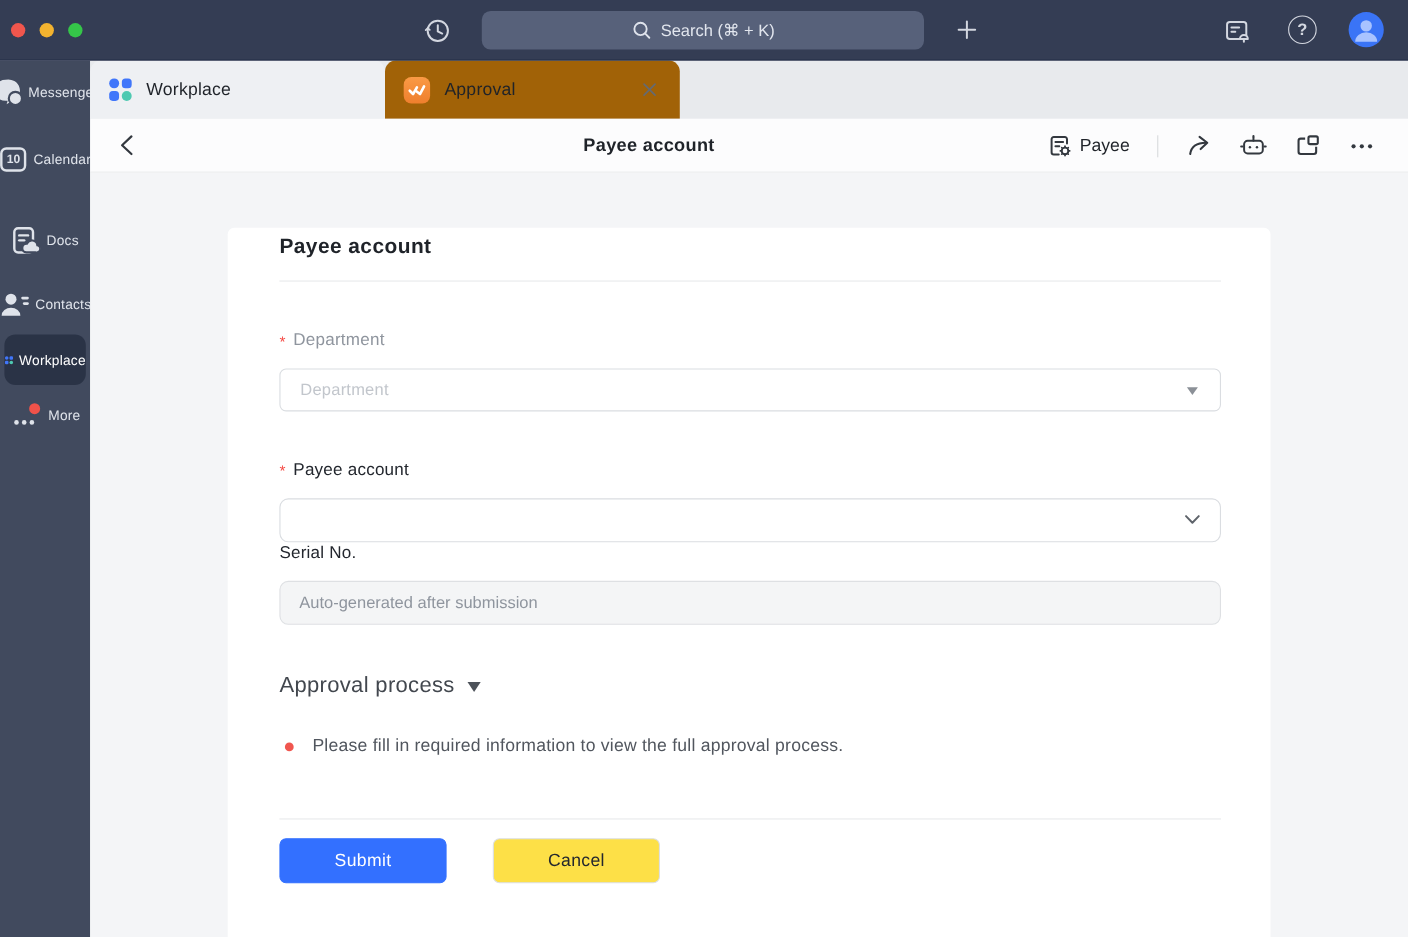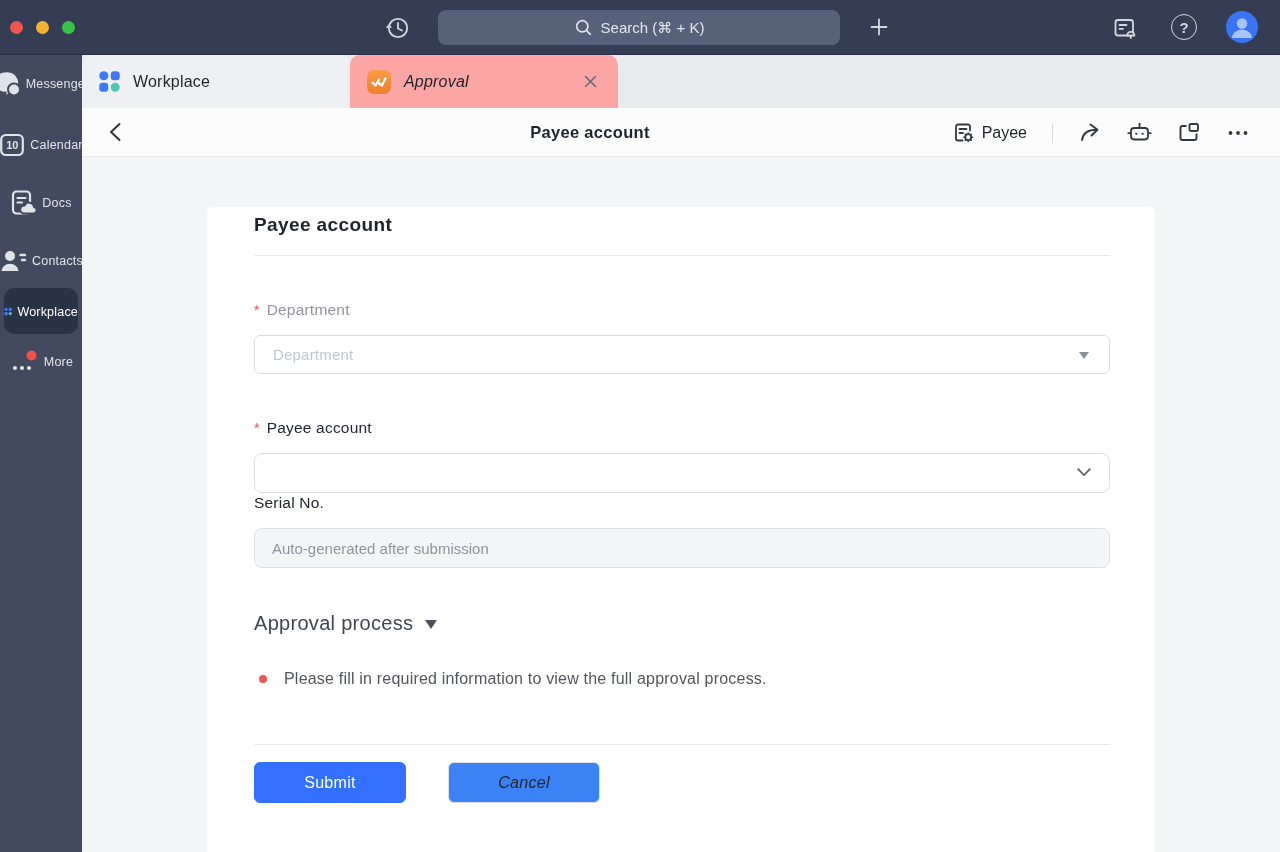--- a/index.html
+++ b/index.html
@@ -36,38 +36,38 @@
     display:flex; align-items:center; justify-content:center;
   }
 
   
   .app-body { display:flex; height:797px; }
 
   
   .sidebar { width:82px; background:#414a5e; display:flex; flex-direction:column; align-items:center; flex-shrink:0; }
   .sb-item { display:flex; flex-direction:row; align-items:center; gap:5px; cursor:pointer; }
   .sb-item .sb-label { font-size:12.5px; color:#e0e4eb; letter-spacing:.2px; }
-  .sb-m1{ margin-top:16px; } .sb-m2{ margin-top:35px; } .sb-m3{ margin-top:32px;align-items:center; } .sb-m4{ margin-top:32px; }
+  .sb-m1{ margin-top:16px; } .sb-m2{ margin-top:35px; } .sb-m3{ margin-top:48px;align-items:center; } .sb-m4{ margin-top:32px; }
   .sb-active {
     margin-top:14px; width:74px; border-radius:10px; background:#2a3346; padding:10px 0 9px;
   }
   .sb-active .sb-label { color:#ffffff; }
   .sb-more { margin-top:15px; }
   .cal-num { position:absolute; left:0; top:7px; width:26px; text-align:center; font-size:11px; font-weight:bold; color:#dfe3ea; }
 
   
   .main { flex:1; display:flex; flex-direction:column; min-width:0; }
 
   .tabrow { height:53px; background:#e8eaed; display:flex; align-items:stretch; }
   .tab {
     width:268px; display:flex; align-items:center; padding:0 16px; gap:12px;
     font-size:16px; color:#1f2329; cursor:pointer; border-radius:10px 10px 0 0;
   }
   .tab-workplace { background:#eef0f3; }
-  .tab-approval { background:#fca5a5;font-style:italic; }
+  .tab-approval { background:#a16207; }
   .tab .tab-label { flex:1; font-weight:500; letter-spacing:.2px; }
   .tab-close { background:none; border:none; cursor:pointer; display:flex; padding:4px; }
 
   .header {
     position:relative; height:49px; background:#fcfcfd; border-bottom:1px solid #e8eaec;
     display:flex; align-items:center; flex-shrink:0;
   }
   .back-btn { position:absolute; left:22px; top:11px; background:none; border:none; cursor:pointer; display:flex; }
   .header-title {
     position:absolute; left:508px; transform:translateX(-50%);
@@ -124,21 +124,21 @@
   .notice-dot { width:8px; height:8px; border-radius:50%; background:#f0564f; margin:7px 17px 0 5px; flex-shrink:0; }
   .notice-text { font-size:16px; line-height:22px; color:#51565e; letter-spacing:.2px; }
 
   .bottom-divider { margin-top:54px; border-top:1px solid #e8e9eb; }
   .btn-row { margin-top:17px; display:flex; gap:42px; }
   .btn {
     width:152px; height:41px; border-radius:6px; font-size:16px; cursor:pointer; letter-spacing:.3px;
     font-family:"Liberation Sans","DejaVu Sans",sans-serif;
   }
   .btn-primary { background:#3370ff; border:1px solid #3370ff; color:#ffffff; font-weight:500; }
-  .btn-secondary { background:#3b82f6; border:1px solid #dcdfe3; color:#23272e;font-style:italic; }
+  .btn-secondary { background:#fde047; border:1px solid #dcdfe3; color:#23272e; }
 
   svg { display:block; }
 </style>
 </head>
 <body>
 
 <div class="topbar">
   <div class="traffic">
     <span class="tl-red"></span>
     <span class="tl-yellow"></span>

